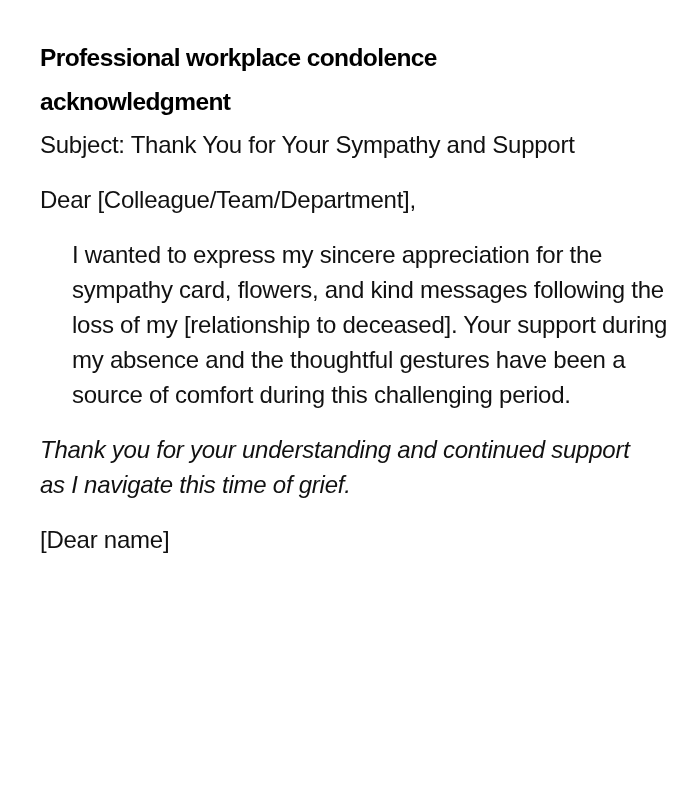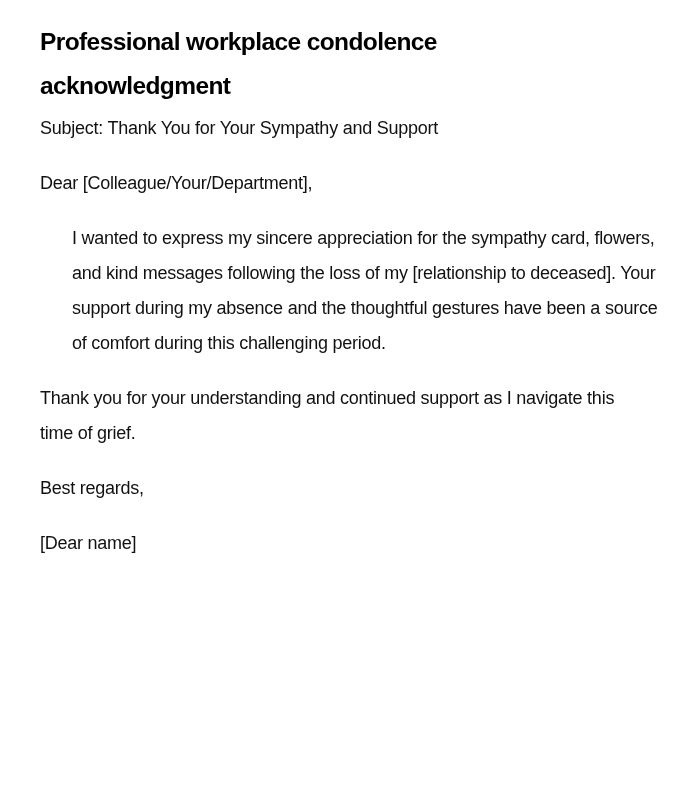--- a/index.html
+++ b/index.html
@@ -9,47 +9,46 @@
     }
     body {
       width: 700px;
       height: 806px;
       overflow: hidden;
       font-family: "Liberation Sans", sans-serif;
       color: #111111;
     }
     .doc {
       position: relative;
-      padding: 20px 40px 0 40px;
+      padding: 36px 40px 0 40px;
       box-sizing: border-box;
       width: 690px;
     }
     .title {
       font-family: "Liberation Sans", sans-serif;
       font-weight: bold;
       font-size: 24.5px;
       line-height: 44px;
       letter-spacing: -0.6px;
       margin: 0 0 3px 0;
       color: #000000;
       width: 520px;
     }
     .para {
-      font-size: 18px;
+      font-size: 24px;
       line-height: 35.2px;
       margin: 0 0 19.6px 0;
       letter-spacing: -0.25px;
       color: #111111;
     }
     .para.subject { margin-bottom: 19.6px; }
   </style>
 </head>
 <body>
 
 <div class="doc">
   <h1 class="title">Professional workplace condolence acknowledgment</h1>
   <p class="para subject">Subject: Thank You for Your Sympathy and Support</p>
-  <p class="para">Dear [Colleague/Your/Department],</p>
+  <p class="para">Dear [Colleague/Team/Department],</p>
   <p class="para" style="width:600px;margin-left:32px;">I wanted to express my sincere appreciation for the sympathy card, flowers, and kind messages following the loss of my [relationship to deceased]. Your support during my absence and the thoughtful gestures have been a source of comfort during this challenging period.</p>
-  <p class="para" style="width:600px;">Thank you for your understanding and continued support as I navigate this time of grief.</p>
-  <p class="para">Best regards,</p>
+  <p class="para" style="width:600px;font-style:italic;">Thank you for your understanding and continued support as I navigate this time of grief.</p>
   <p class="para">[Dear name]</p>
 </div>
 
 </body></html>

